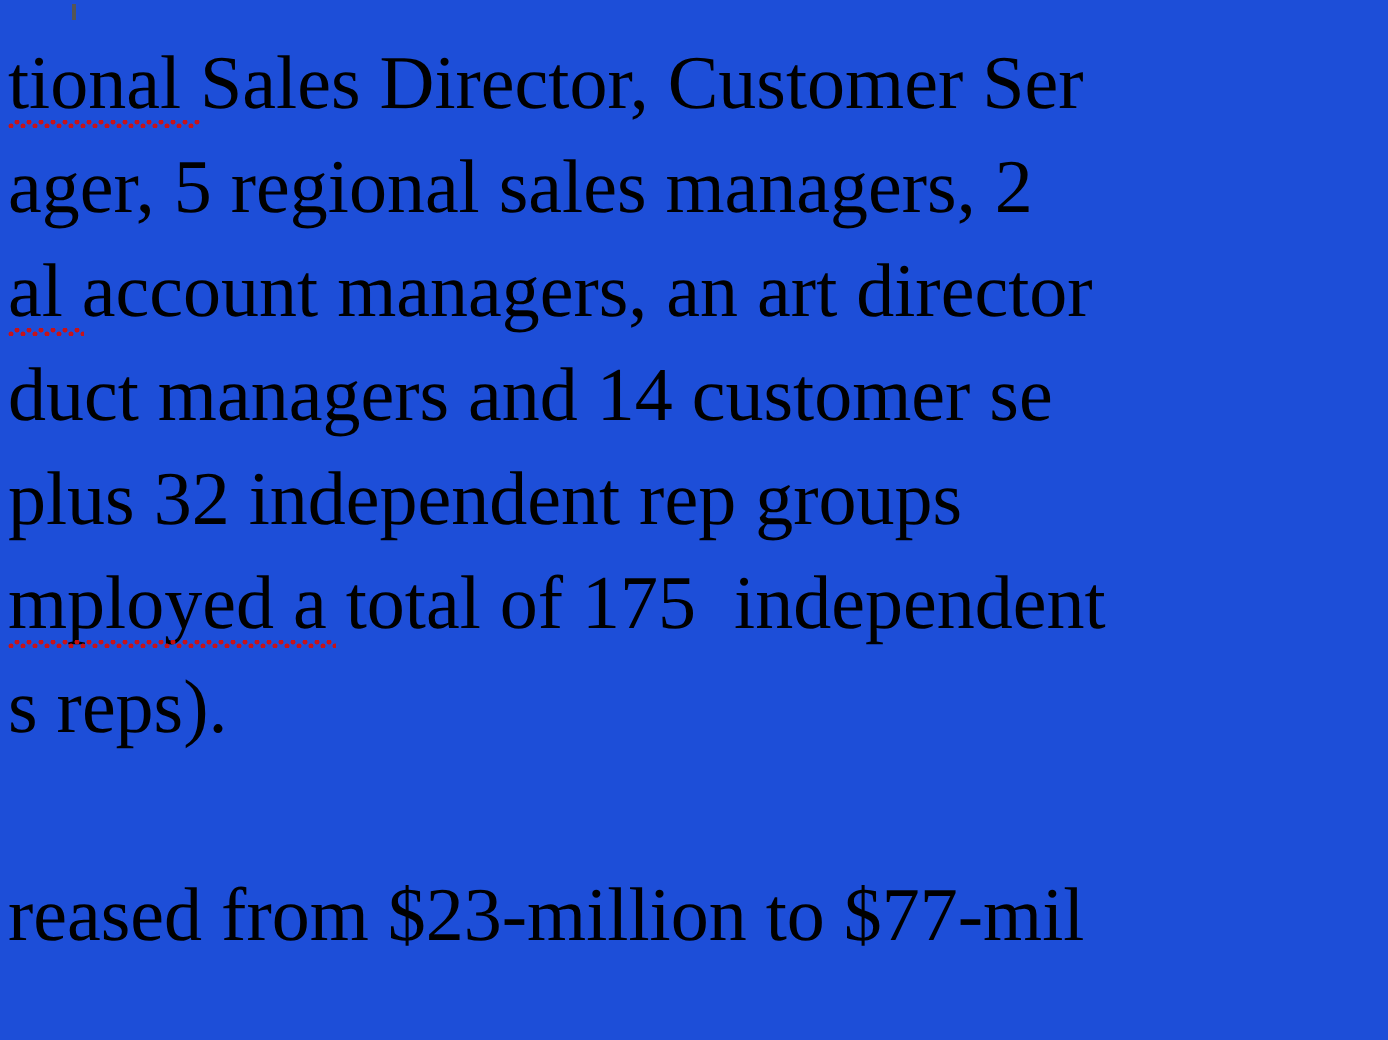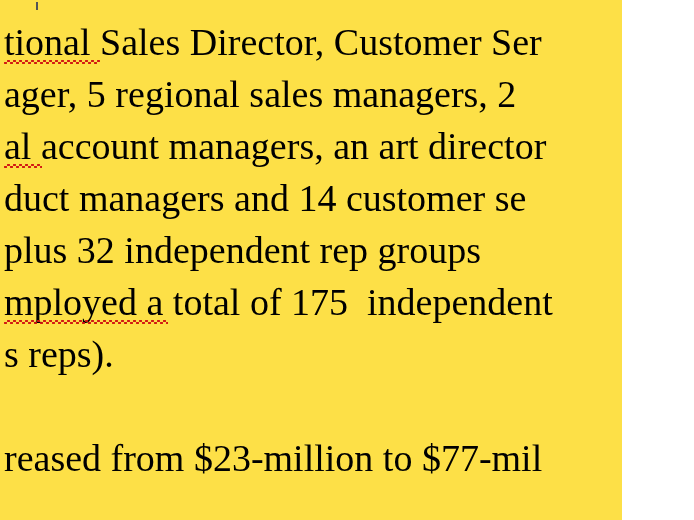--- a/index.html
+++ b/index.html
@@ -8,23 +8,23 @@
   }
   body {
     width: 694px;
     height: 520px;
     background: #ffffff;
     font-family: "Liberation Serif", serif;
     overflow: hidden;
   }
   #page {
     position: relative;
-    width: 622px;
+    width: 694px;
     height: 520px;
-    background: #fde047;
+    background: #1d4ed8;
     box-sizing: border-box;
   }
   .text-block {
     position: absolute;
     left: 4px;
     top: 16px;
     width: 700px;
   }
   .line {
     font-family: "Liberation Serif", serif;

